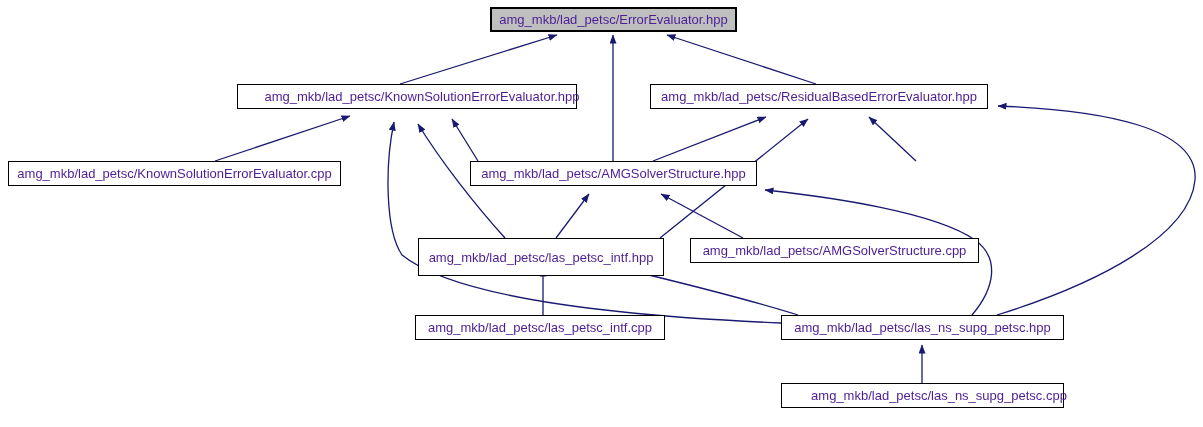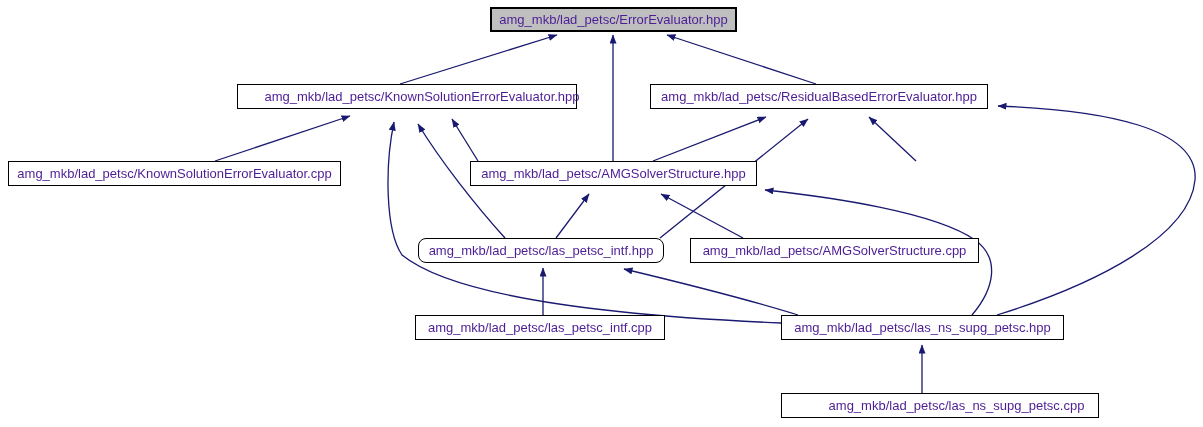--- a/index.html
+++ b/index.html
@@ -66,23 +66,23 @@
 
   <div class="node" style="left:237px;top:84px;width:340px;height:25px;padding-left:30px;">amg_mkb/lad_petsc/KnownSolutionErrorEvaluator.hpp</div>
 
   <div class="node" style="left:650px;top:84px;width:338px;height:25px;">amg_mkb/lad_petsc/ResidualBasedErrorEvaluator.hpp</div>
 
   <div class="node" style="left:8px;top:161px;width:333px;height:25px;">amg_mkb/lad_petsc/KnownSolutionErrorEvaluator.cpp</div>
 
   <div class="node" style="left:470px;top:161px;width:287px;height:25px;">amg_mkb/lad_petsc/AMGSolverStructure.hpp</div>
 
 
-  <div class="node" style="left:418px;top:238px;width:246px;height:25px;border-radius:8px;">amg_mkb/lad_petsc/las_petsc_intf.hpp</div>
+  <div class="node" style="left:418px;top:238px;width:246px;height:38px;">amg_mkb/lad_petsc/las_petsc_intf.hpp</div>
 
   <div class="node" style="left:690px;top:238px;width:289px;height:25px;">amg_mkb/lad_petsc/AMGSolverStructure.cpp</div>
 
   <div class="node" style="left:415px;top:315px;width:250px;height:25px;">amg_mkb/lad_petsc/las_petsc_intf.cpp</div>
 
   <div class="node" style="left:781px;top:315px;width:283px;height:25px;">amg_mkb/lad_petsc/las_ns_supg_petsc.hpp</div>
 
-  <div class="node" style="left:781px;top:393px;width:318px;height:25px;padding-left:33px;">amg_mkb/lad_petsc/las_ns_supg_petsc.cpp</div>
+  <div class="node" style="left:781px;top:383px;width:283px;height:25px;padding-left:33px;">amg_mkb/lad_petsc/las_ns_supg_petsc.cpp</div>
 
 </div>
 
 </body></html>

